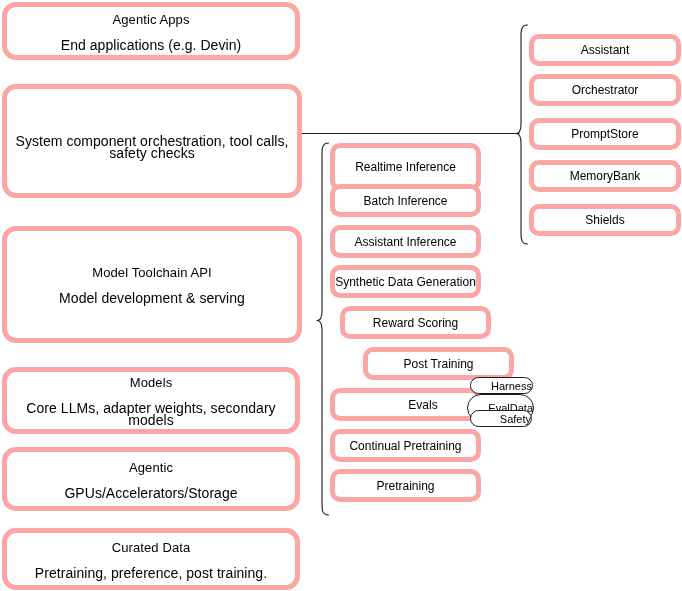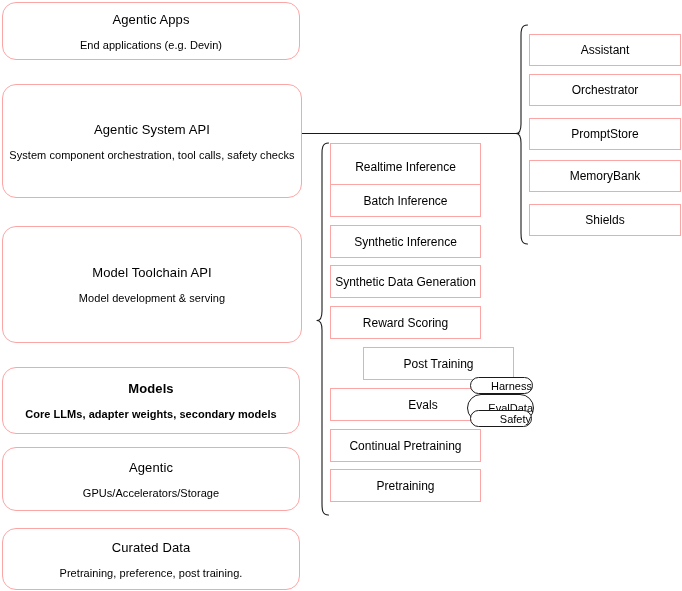--- a/index.html
+++ b/index.html
@@ -18,44 +18,44 @@
   #canvas {
     position: absolute;
     left: 0; top: 0;
     width: 682px;
     height: 591px;
   }
   .node {
     position: absolute;
     box-sizing: border-box;
     background: #ffffff;
-    border: 1px solid #fca5a5;
+    border: 5px solid #fca5a5;
     border-radius: 12px;
     display: flex;
     flex-direction: column;
     align-items: center;
     justify-content: center;
     text-align: center;
   }
   .stack-node {
     border-radius: 14px;
   }
   .stack-title {
     font-size: 13px;
     line-height: 16px;
     letter-spacing: 0.1px;
   }
   .stack-sub {
-    font-size: 11px;
+    font-size: 14px;
     line-height: 12px;
     margin-top: 11px;
     letter-spacing: 0.05px;
   }
   .col-node {
-    border-radius: 0;
+    border-radius: 10px;
     font-size: 12px;
     line-height: 14px;
   }
   .pill {
     position: absolute;
     box-sizing: border-box;
     background: #ffffff;
     border: 1px solid #1a1a1a;
     border-radius: 999px;
     display: flex;
@@ -105,30 +105,29 @@
              L 322 504
              C 322 509, 322 515, 328.5 515"></path>
   </svg>
 
   <div class="node stack-node" style="left:2px; top:2px; width:298px; height:58px;">
     <div class="stack-title">Agentic Apps</div>
     <div class="stack-sub">End applications (e.g. Devin)</div>
   </div>
 
   <div class="node stack-node" style="left:2px; top:84px; width:300px; height:114px;">
-    <div class="stack-title">Agentic System API</div>
     <div class="stack-sub">System component orchestration, tool calls, safety checks</div>
   </div>
 
   <div class="node stack-node" style="left:2px; top:226px; width:300px; height:117px;">
     <div class="stack-title">Model Toolchain API</div>
     <div class="stack-sub">Model development &amp; serving</div>
   </div>
 
-  <div class="node stack-node" style="left:2px; top:367px; width:298px; height:67px;font-weight:bold;">
+  <div class="node stack-node" style="left:2px; top:367px; width:298px; height:67px;">
     <div class="stack-title">Models</div>
     <div class="stack-sub">Core LLMs, adapter weights, secondary models</div>
   </div>
 
   <div class="node stack-node" style="left:2px; top:447px; width:298px; height:64px;">
     <div class="stack-title">Agentic</div>
     <div class="stack-sub">GPUs/Accelerators/Storage</div>
   </div>
 
   <div class="node stack-node" style="left:2px; top:528px; width:298px; height:62px;">
@@ -136,26 +135,26 @@
     <div class="stack-sub">Pretraining, preference, post training.</div>
   </div>
 
   <div class="node col-node" style="left:330px; top:143px; width:151px; height:48px;">
     <span>Realtime Inference</span>
   </div>
   <div class="node col-node" style="left:330px; top:184px; width:151px; height:33px;">
     <span>Batch Inference</span>
   </div>
   <div class="node col-node" style="left:330px; top:225px; width:151px; height:33px;">
-    <span>Synthetic Inference</span>
+    <span>Assistant Inference</span>
   </div>
   <div class="node col-node" style="left:330px; top:265px; width:151px; height:33px;">
     <span>Synthetic Data Generation</span>
   </div>
-  <div class="node col-node" style="left:330px; top:306px; width:151px; height:33px;">
+  <div class="node col-node" style="left:340px; top:306px; width:151px; height:33px;">
     <span>Reward Scoring</span>
   </div>
   <div class="node col-node" style="left:330px; top:347px; width:151px; height:33px;margin-left:33px;">
     <span>Post Training</span>
   </div>
   <div class="node col-node" style="left:330px; top:388px; width:151px; height:33px;padding-left:35px;">
     <span>Evals</span>
   </div>
   <div class="node col-node" style="left:330px; top:429px; width:151px; height:33px;">
     <span>Continual Pretraining</span>

